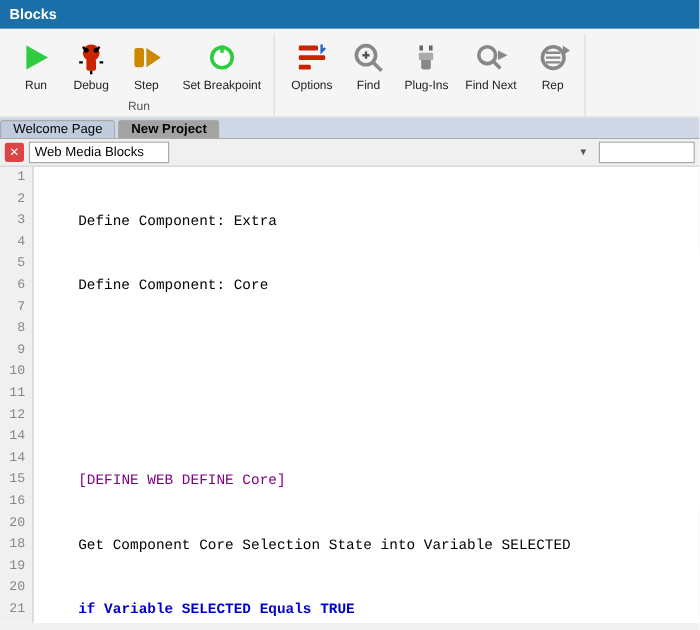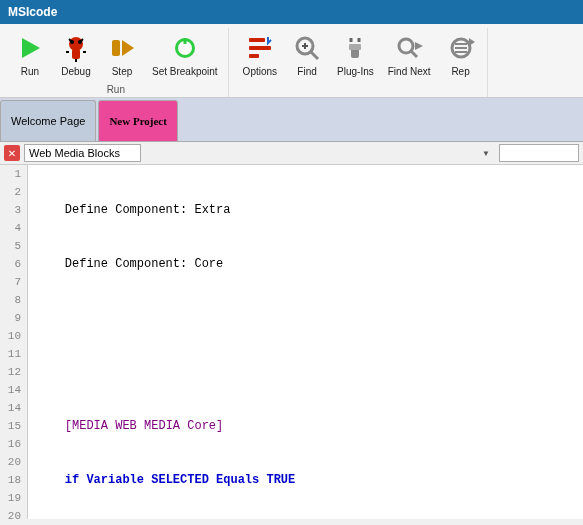--- a/index.html
+++ b/index.html
@@ -98,34 +98,33 @@
     }
 
     .editor-tabs {
       display: flex;
       background: #d0d8e8;
       border-bottom: 1px solid #aaa;
       padding-top: 2px;
     }
 
     .editor-tab {
-      padding: 14px 10px;
+      padding: 1px 10px;
       font-size: 11px;
       cursor: pointer;
       background: #c0ccdc;
       border: 1px solid #aaa;
       border-bottom: none;
       margin-right: 2px;
       border-radius: 3px 3px 0 0;
     }
 
     .editor-tab.active {
-      background: #ec4899;
+      background: #a3a3a3;
       font-weight: bold;
-      font-family: Liberation Serif, serif;
     }
 
     .editor-toolbar {
       display: flex;
       align-items: center;
       padding: 2px 4px;
       background: #f0f0f0;
       border-bottom: 1px solid #ccc;
       gap: 4px;
     }
@@ -220,21 +219,21 @@
 
     
     .c-default { color: #000; }
     .c-keyword { color: #0000cc; font-weight: bold; }
     .c-define { color: #800080; }
   </style>
 </head>
 <body>
 
 <div class="title-bar">
-  <span>MSIcode</span>
+  <span>Blocks</span>
 </div>
 
 <div class="ribbon">
 
   <div class="ribbon-content">
 
     <div class="ribbon-group">
       <div class="ribbon-group-items">
 
         <div class="ribbon-btn">
@@ -396,21 +395,22 @@
       <div>18</div>
       <div>19</div>
       <div>20</div>
       <div>21</div>
     </div>
     <div class="code-content">
       <div class="code-line"><span class="c-default">    Define Component: Extra</span></div>
       <div class="code-line"><span class="c-default">    Define Component: Core</span></div>
       <div class="code-line"></div>
       <div class="code-line"></div>
-      <div class="code-line"><span class="c-default">    </span><span class="c-define">[MEDIA WEB MEDIA Core]</span></div>
+      <div class="code-line"><span class="c-default">    </span><span class="c-define">[DEFINE WEB DEFINE Core]</span></div>
+      <div class="code-line"><span class="c-default">    Get Component Core Selection State into Variable SELECTED</span></div>
       <div class="code-line"><span class="c-default">    </span><span class="c-keyword">if Variable SELECTED Equals TRUE</span></div>
       
       
       
       
       
       
       
       
       

